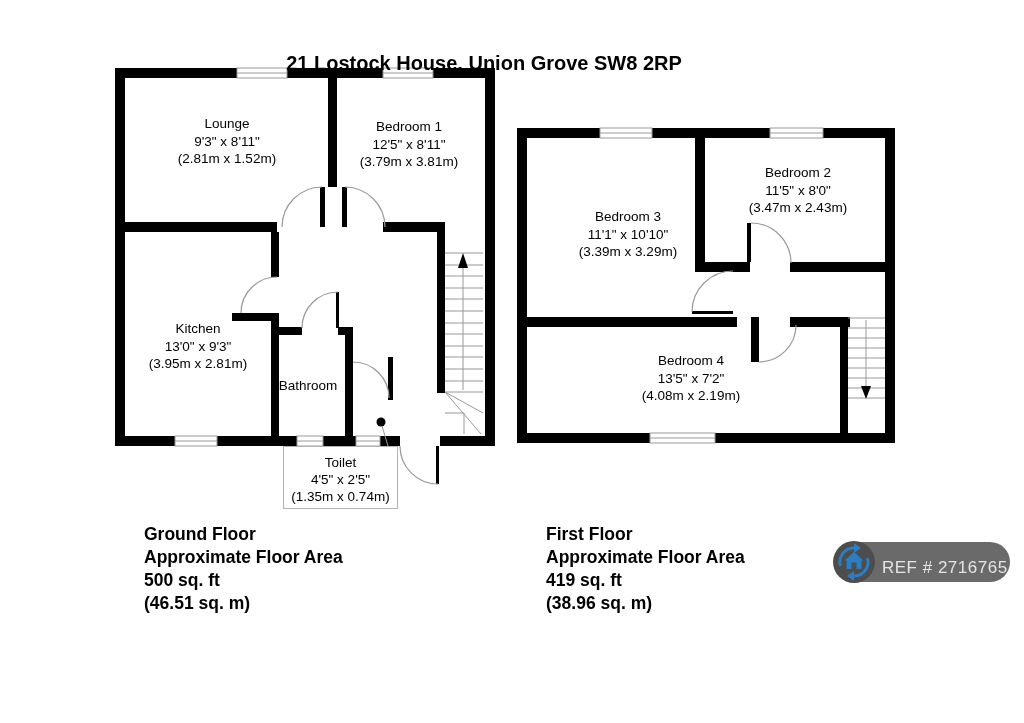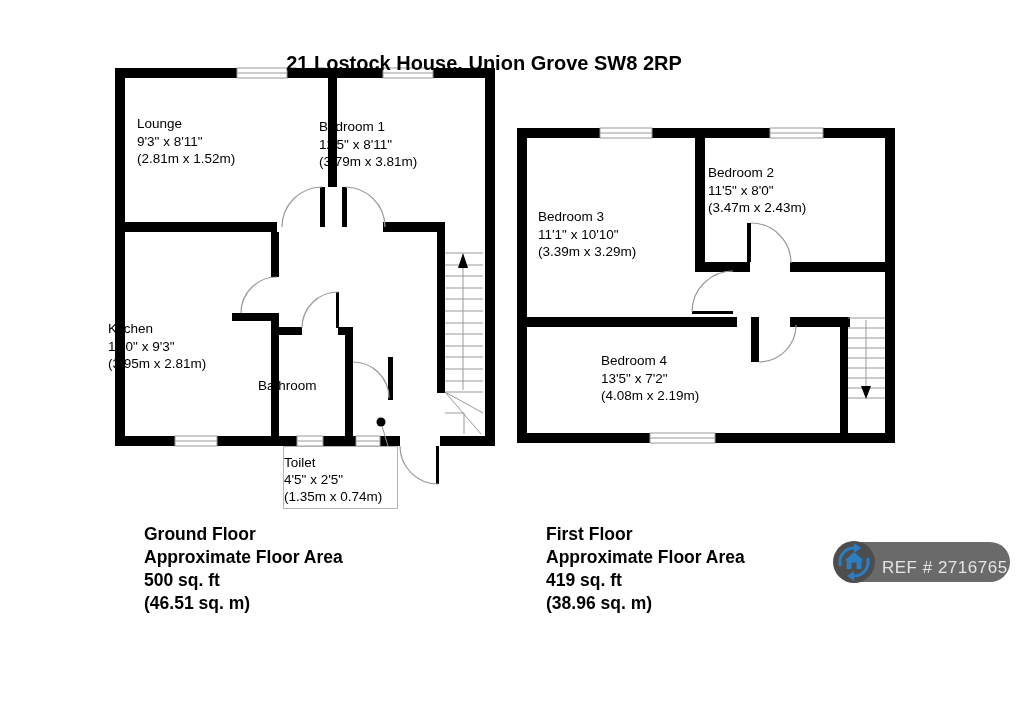--- a/index.html
+++ b/index.html
@@ -1,24 +1,24 @@
 <!DOCTYPE html>
 <html><head>
 <meta charset="utf-8">
 <style>
   html,body{margin:0;padding:0;background:#fff;}
   #screen{position:relative;width:1024px;height:723px;background:#fff;
           font-family:"Liberation Sans",sans-serif;color:#000;overflow:hidden;}
   #plan-svg{position:absolute;left:0;top:0;}
   #title{position:absolute;left:234px;top:33px;width:500px;text-align:center;
          font-size:20px;font-weight:bold;margin-top:19px;}
-  .room-label{position:absolute;text-align:left;font-size:13.5px;line-height:17.5px;}
+  .room-label{position:absolute;text-align:center;font-size:13.5px;line-height:17.5px;}
   .floor-footer{position:absolute;font-size:17.5px;font-weight:bold;line-height:23px;}
   #toilet-box{position:absolute;left:283px;top:446px;width:113px;height:54px;
-              border:1px solid #b3b3b3;background:#fff;
+              border:1px solid #b3b3b3;background:#fff;text-align:center;
               font-size:13.5px;line-height:17px;padding-top:7px;}
   #ref-badge{position:absolute;left:832px;top:540px;width:178px;height:44px;}
   #ref-pill{position:absolute;left:8px;top:2px;width:170px;height:40px;
             background:#6a6a6a;border-radius:20px;}
   #ref-text{position:absolute;left:50px;top:2px;height:40px;line-height:40px;
             color:#e4e4e4;font-size:17px;letter-spacing:0.5px;white-space:nowrap;margin-top:6px;}
   #ref-icon{position:absolute;left:0;top:0;}
 </style>
 </head>
 <body>

